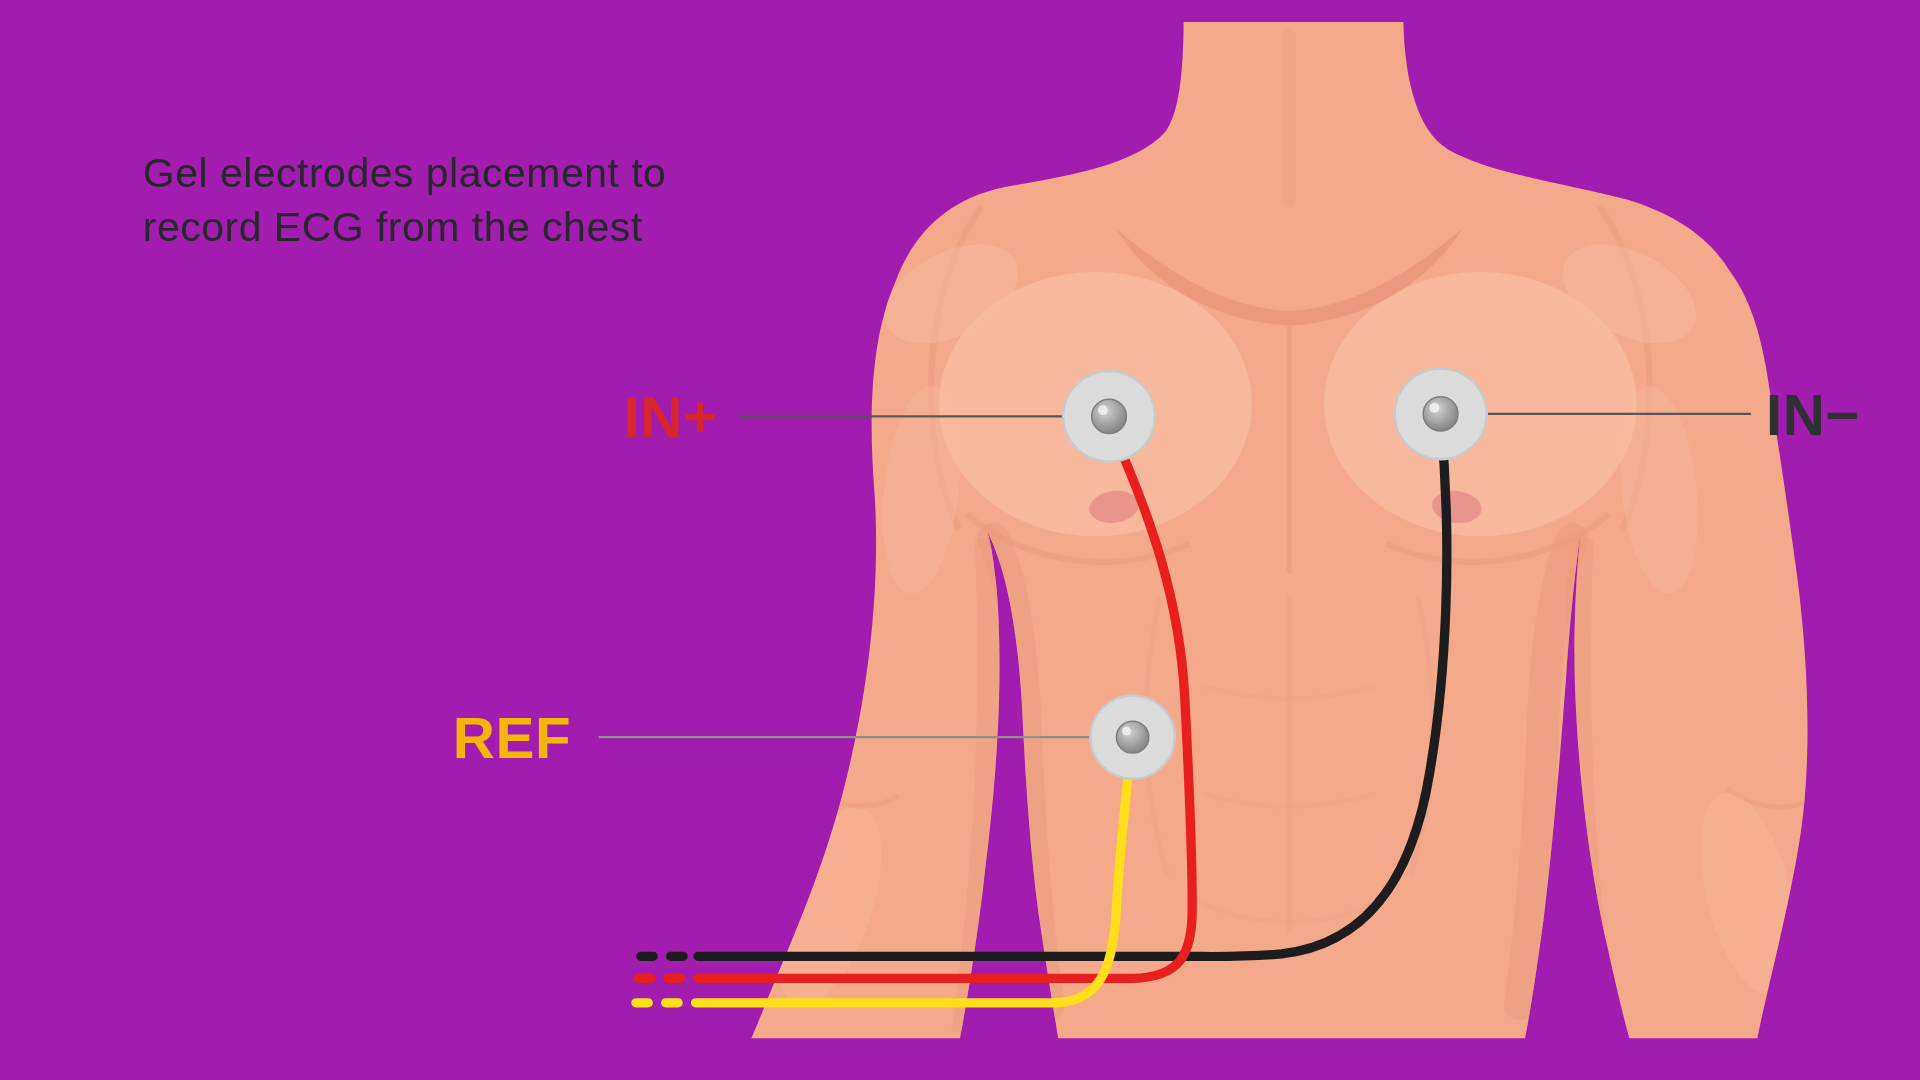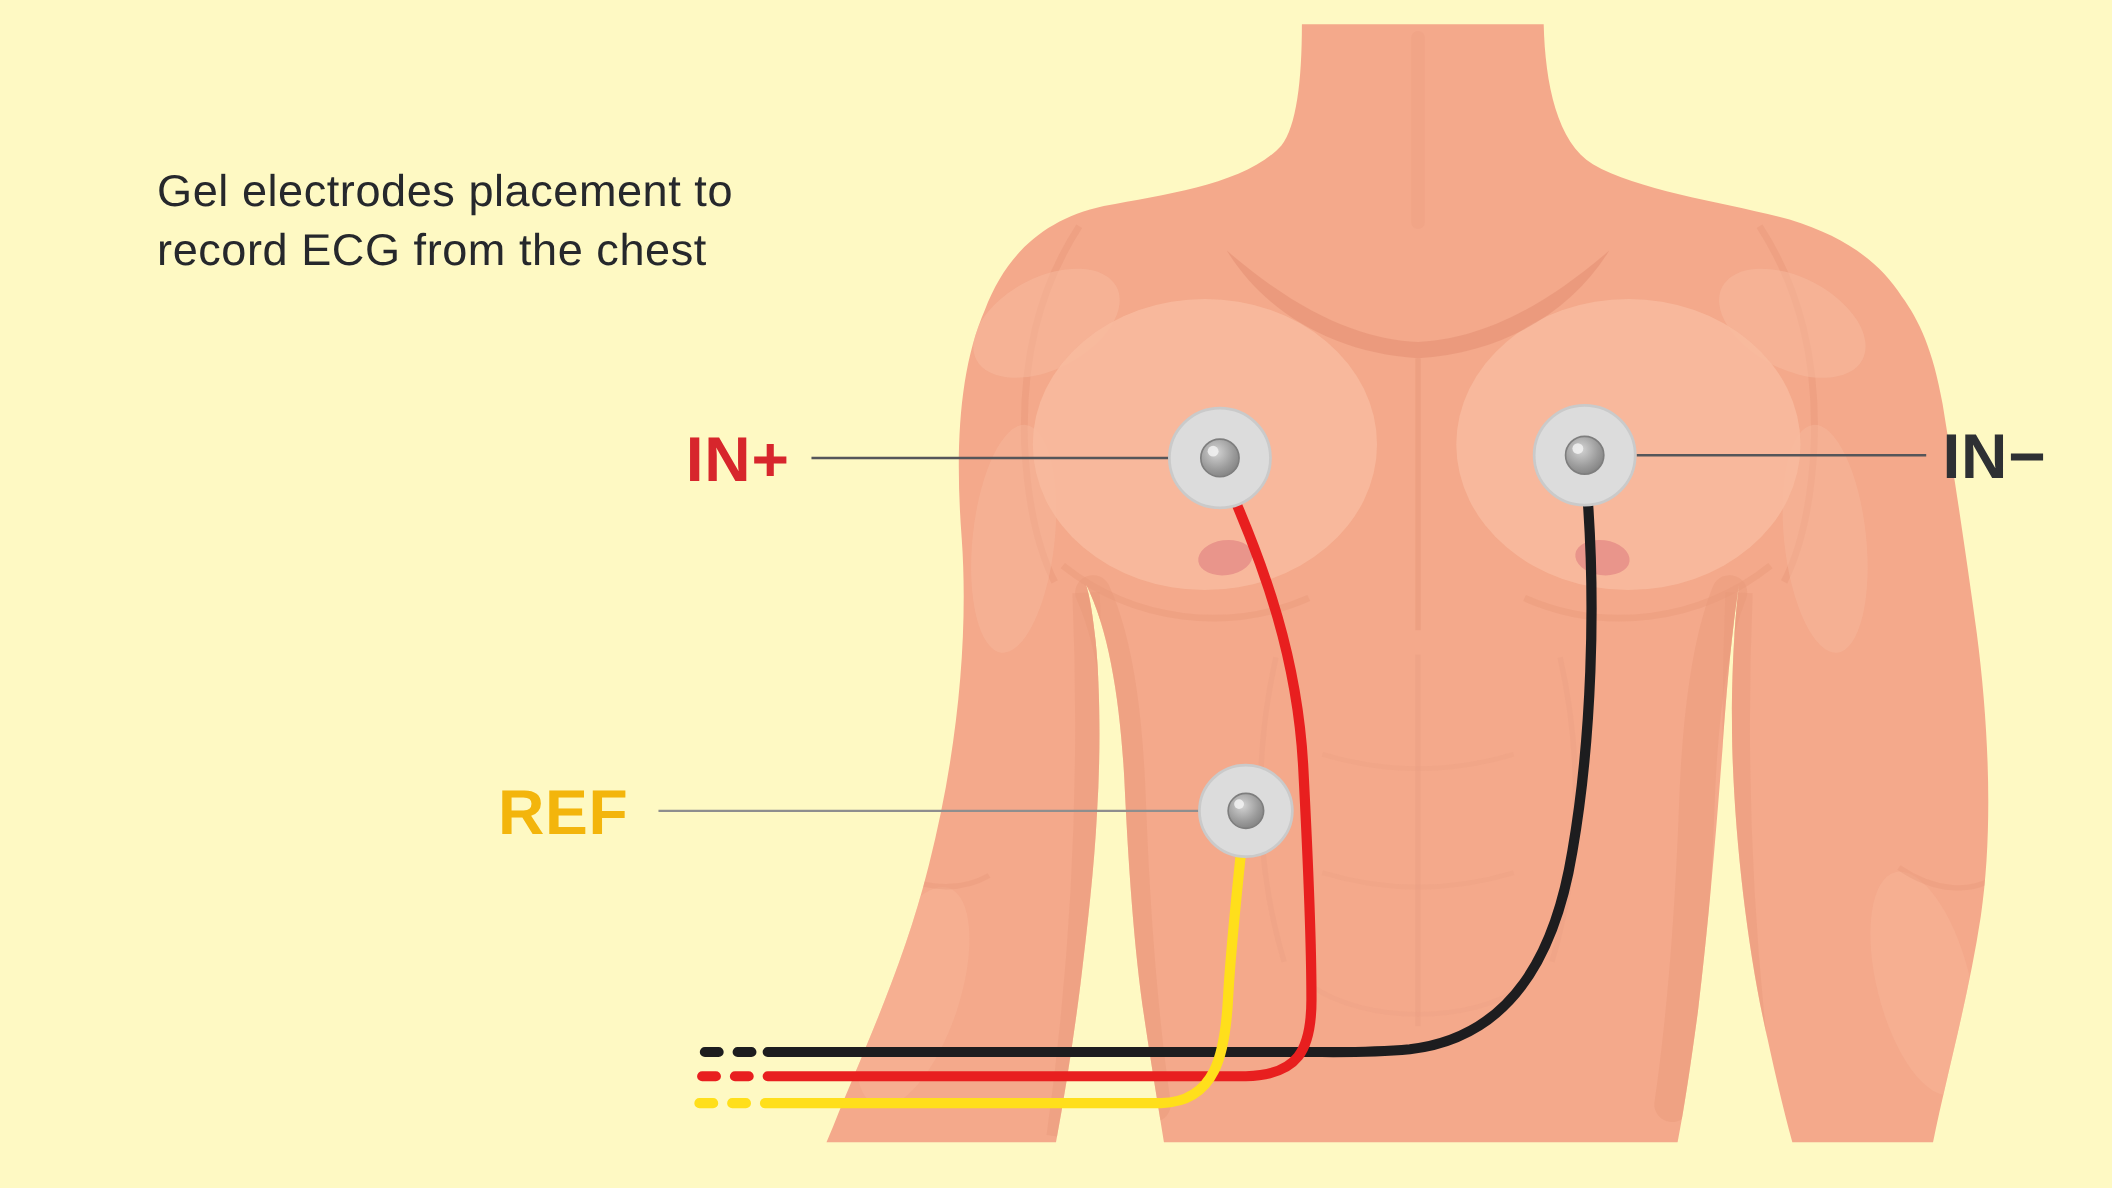--- a/index.html
+++ b/index.html
@@ -6,21 +6,21 @@
   html, body { width: 1920px; height: 1080px; }
   body {
     font-family: "Liberation Sans", sans-serif;
     background: #f7f5f2;
     overflow: hidden;
   }
   .stage {
     position: relative;
     width: 1920px;
     height: 1080px;
-    background: #fef9c3;
+    background: #a21caf;
   }
   .stage svg {
     position: absolute;
     inset: 0;
     display: block;
   }
   svg text { font-family: "Liberation Sans", sans-serif; }
   .title-text { letter-spacing: 0.4px; }
   .big-label { letter-spacing: 0.5px; }
 </style>

